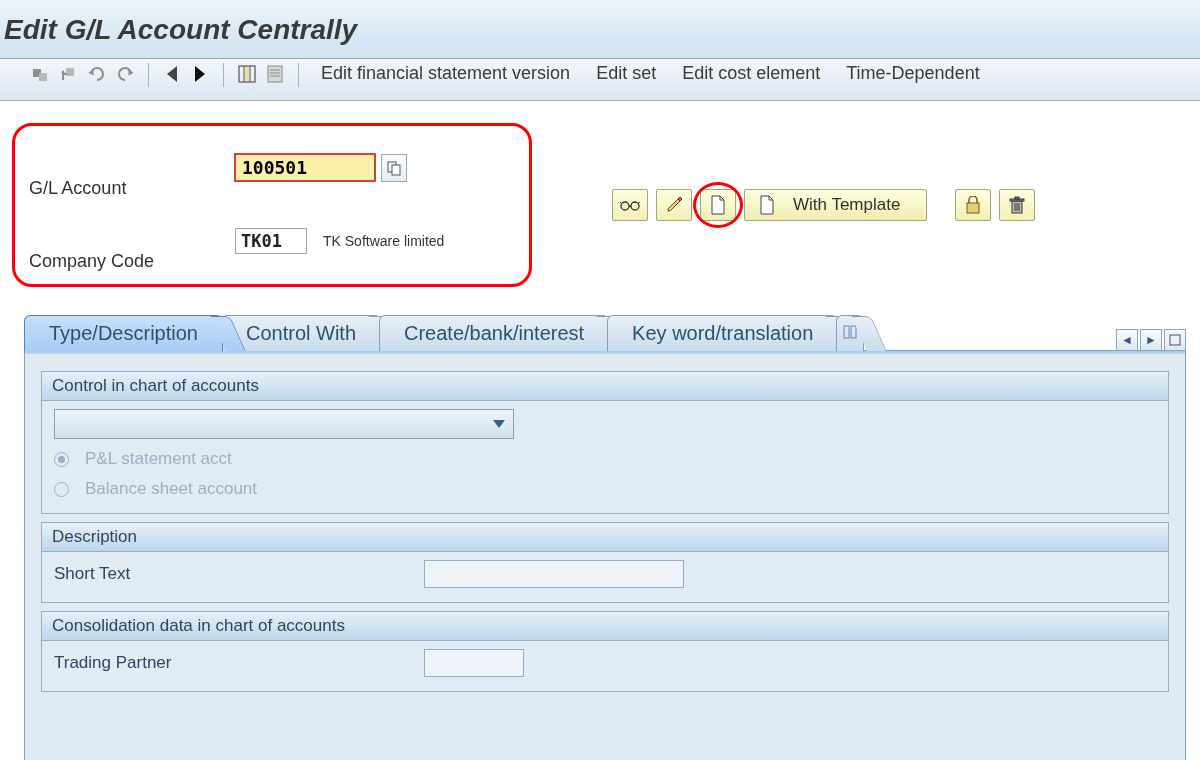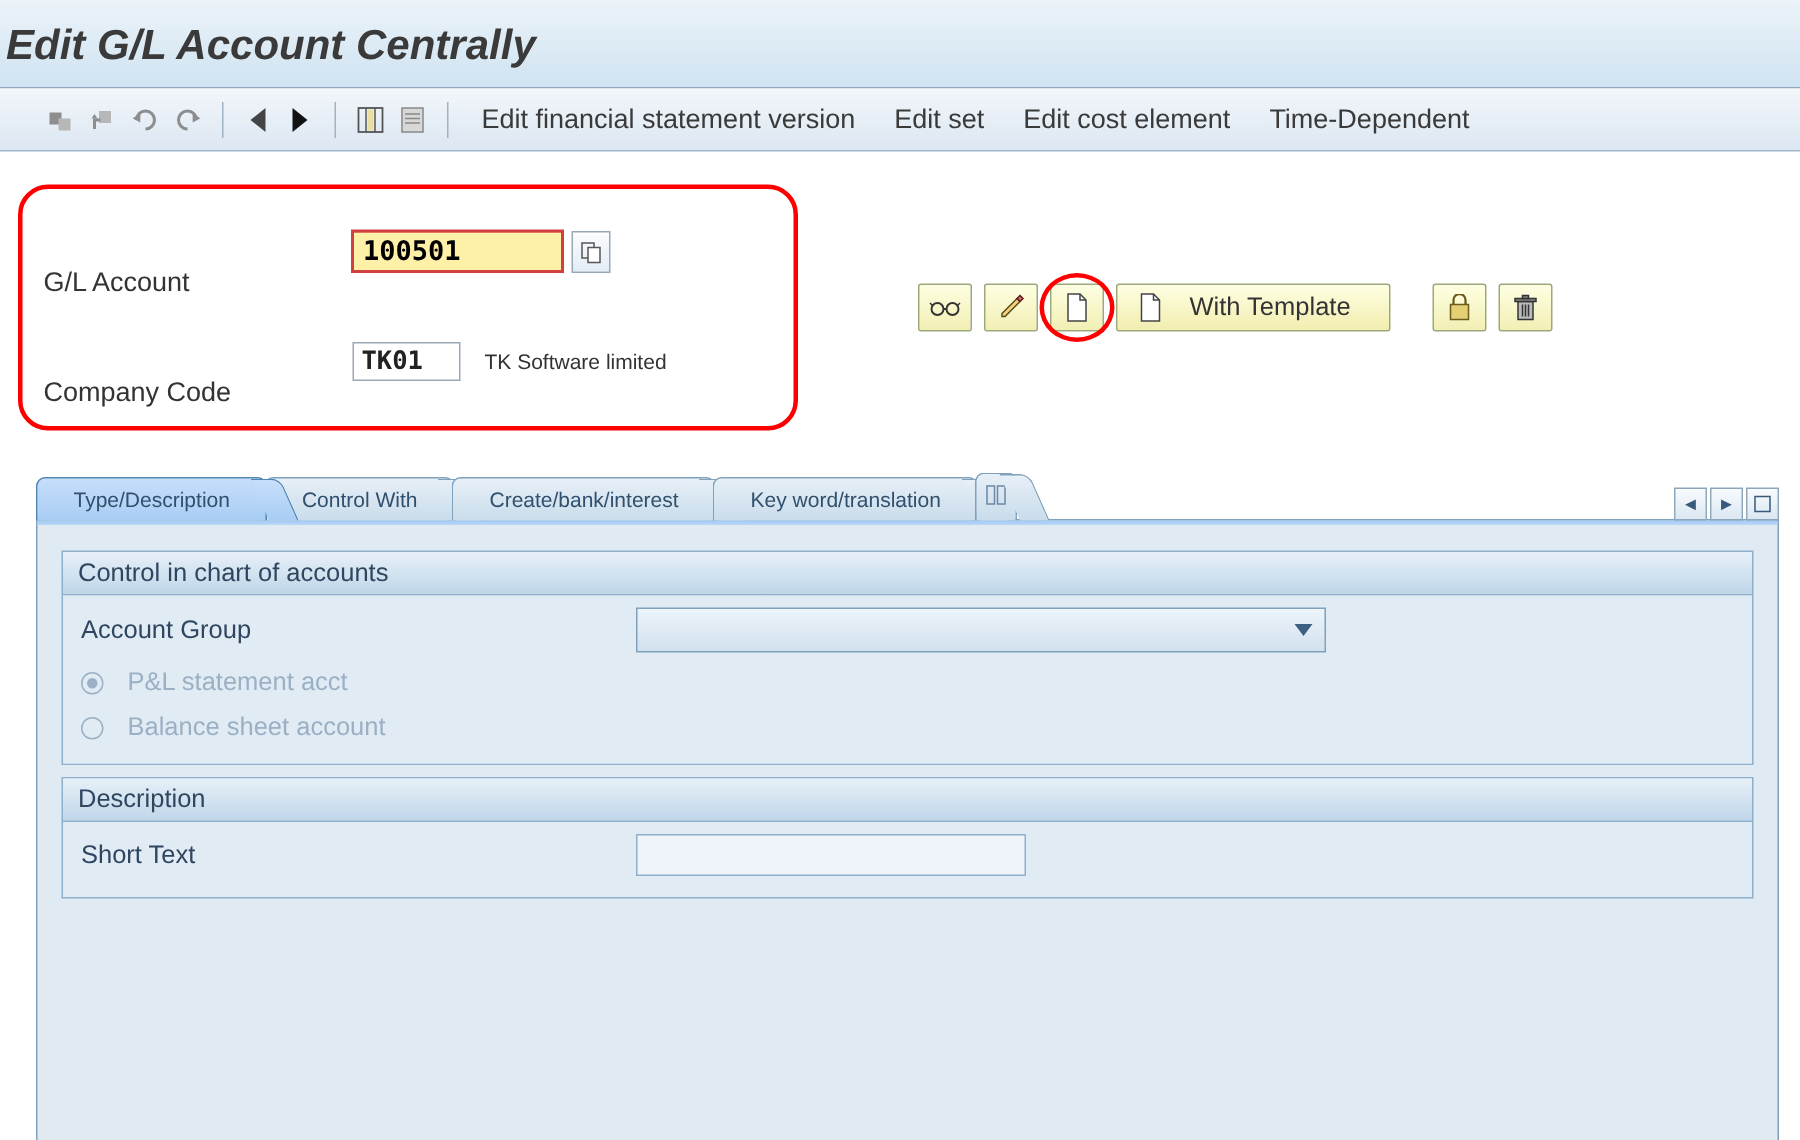--- a/index.html
+++ b/index.html
@@ -20,21 +20,21 @@
   }
   .title-bar h1 {
     font-size: 28px;
     font-weight: bold;
     font-style: italic;
     color:#3a3a3a;
   }
   
   .app-toolbar {
     display:flex;
-    align-items:center;
+    align-items:flex-start;
     gap:6px;
     background: linear-gradient(#f3f6fa,#dbe7f2);
     border-bottom:1px solid #9db6cb;
     padding:4px 20px 4px 30px;
     height:42px;
   }
   .tb-btn {
     width:22px; height:22px;
     display:flex; align-items:center; justify-content:center;
     color:#8a8a8a;
@@ -131,21 +131,21 @@
   
   .tab-wrap { padding: 18px 14px 0 24px; position:relative; }
   .tabstrip { display:flex; align-items:flex-end; gap:0; position:relative; z-index:2; }
   .tab {
     position:relative;
     background: linear-gradient(#e7eff7,#c9dceb);
     border:1px solid #7fa1bb;
     border-bottom:none;
     border-radius: 6px 6px 0 0;
     padding: 6px 24px 6px 24px;
-    font-size:14px; color:#30506e;
+    font-size:20px; color:#30506e;
     margin-right:-2px;
     z-index:1;
   }
   .tab.active {
     background: linear-gradient(#c7defb,#a9cdf4);
     border-color:#4f86b2;
     z-index:3;
   }
   .tab .slant {
     position:absolute; right:-16px; top:0; bottom:0; width:20px;
@@ -388,21 +388,20 @@
     </div>
   </div>
 
   <div class="tab-page">
     <div class="tab-ribbon-top"></div>
 
     <div class="group">
       <div class="group-header">Control in chart of accounts</div>
       <div class="group-body">
         <div class="form-row">
-          <span class="form-label">Account Group</span>
           <div class="combo">
             <span class="caret"></span>
           </div>
         </div>
         <div class="form-row">
           <span class="radio sel"></span>
           <span class="form-label disabled" style="width:auto">P&amp;L statement acct</span>
         </div>
         <div class="form-row">
           <span class="radio"></span>
@@ -414,15 +413,24 @@
     <div class="group">
       <div class="group-header">Description</div>
       <div class="group-body">
         <div class="form-row">
           <span class="form-label">Short Text</span>
           <input class="text-input ti-short" style="">
         </div>
       </div>
     </div>
 
+    <div class="group">
+      <div class="group-header">Consolidation data in chart of accounts</div>
+      <div class="group-body">
+        <div class="form-row">
+          <span class="form-label">Trading Partner</span>
+          <input class="text-input ti-tp" style="">
+        </div>
+      </div>
+    </div>
 
   </div>
 </div>
 
 </body></html>

